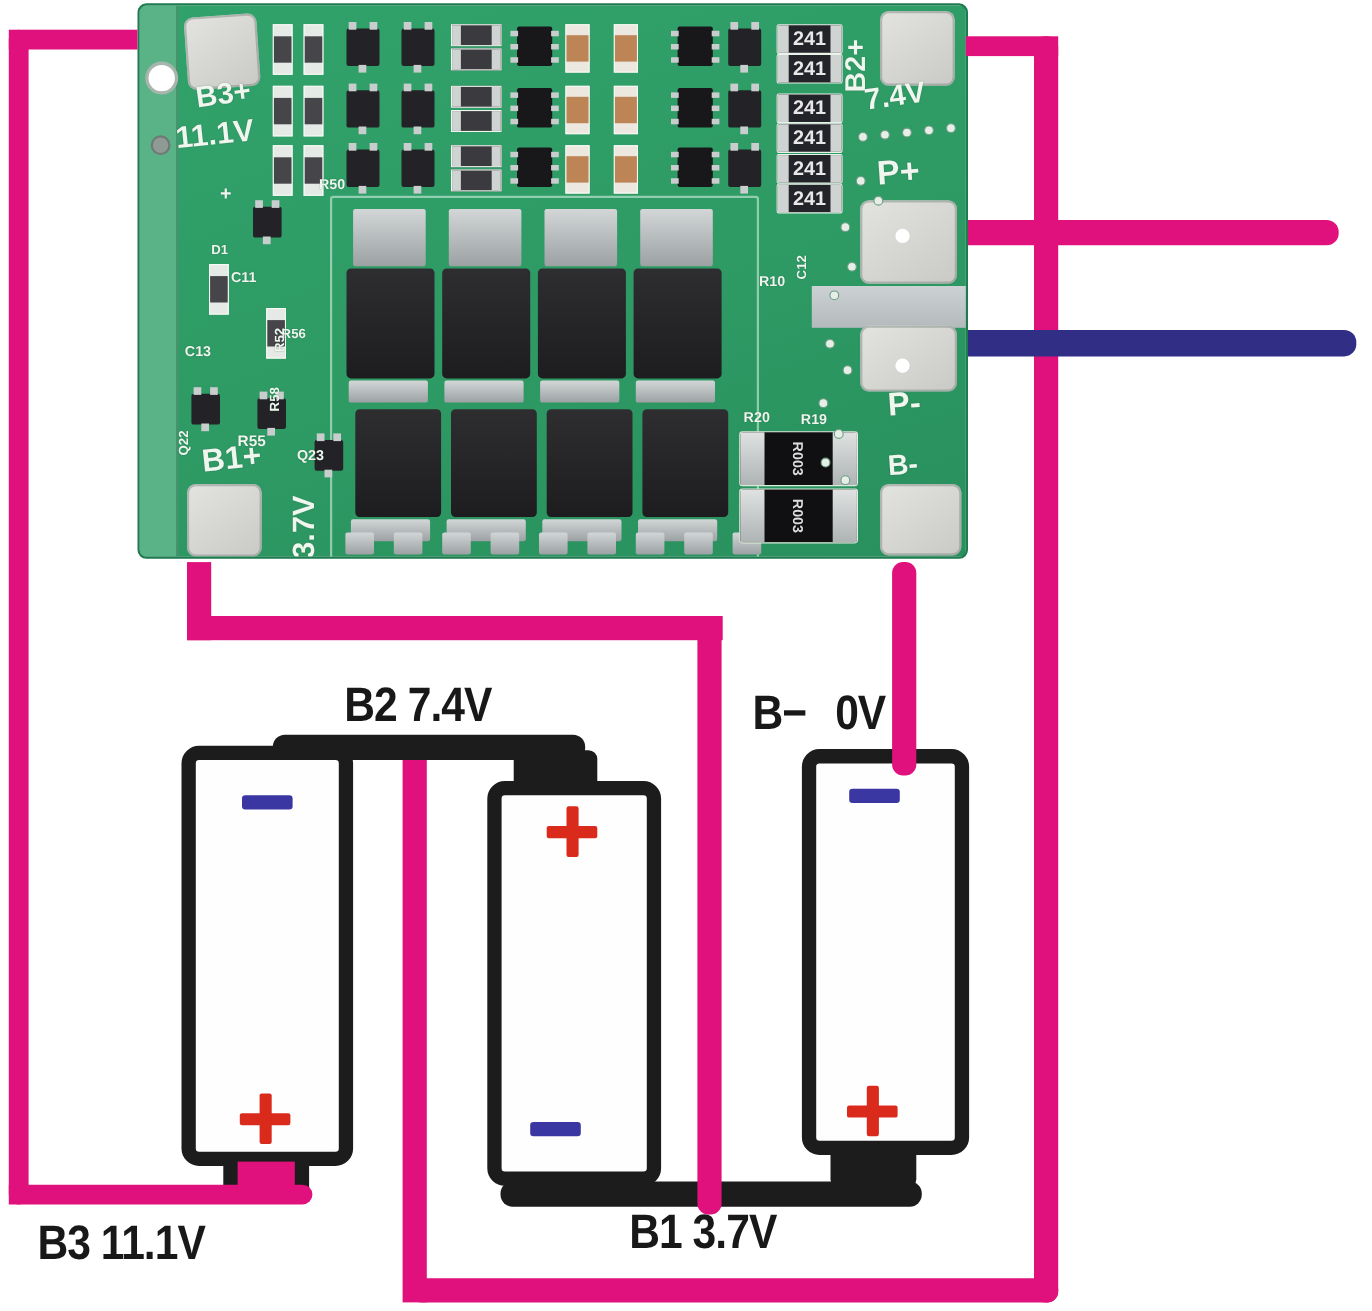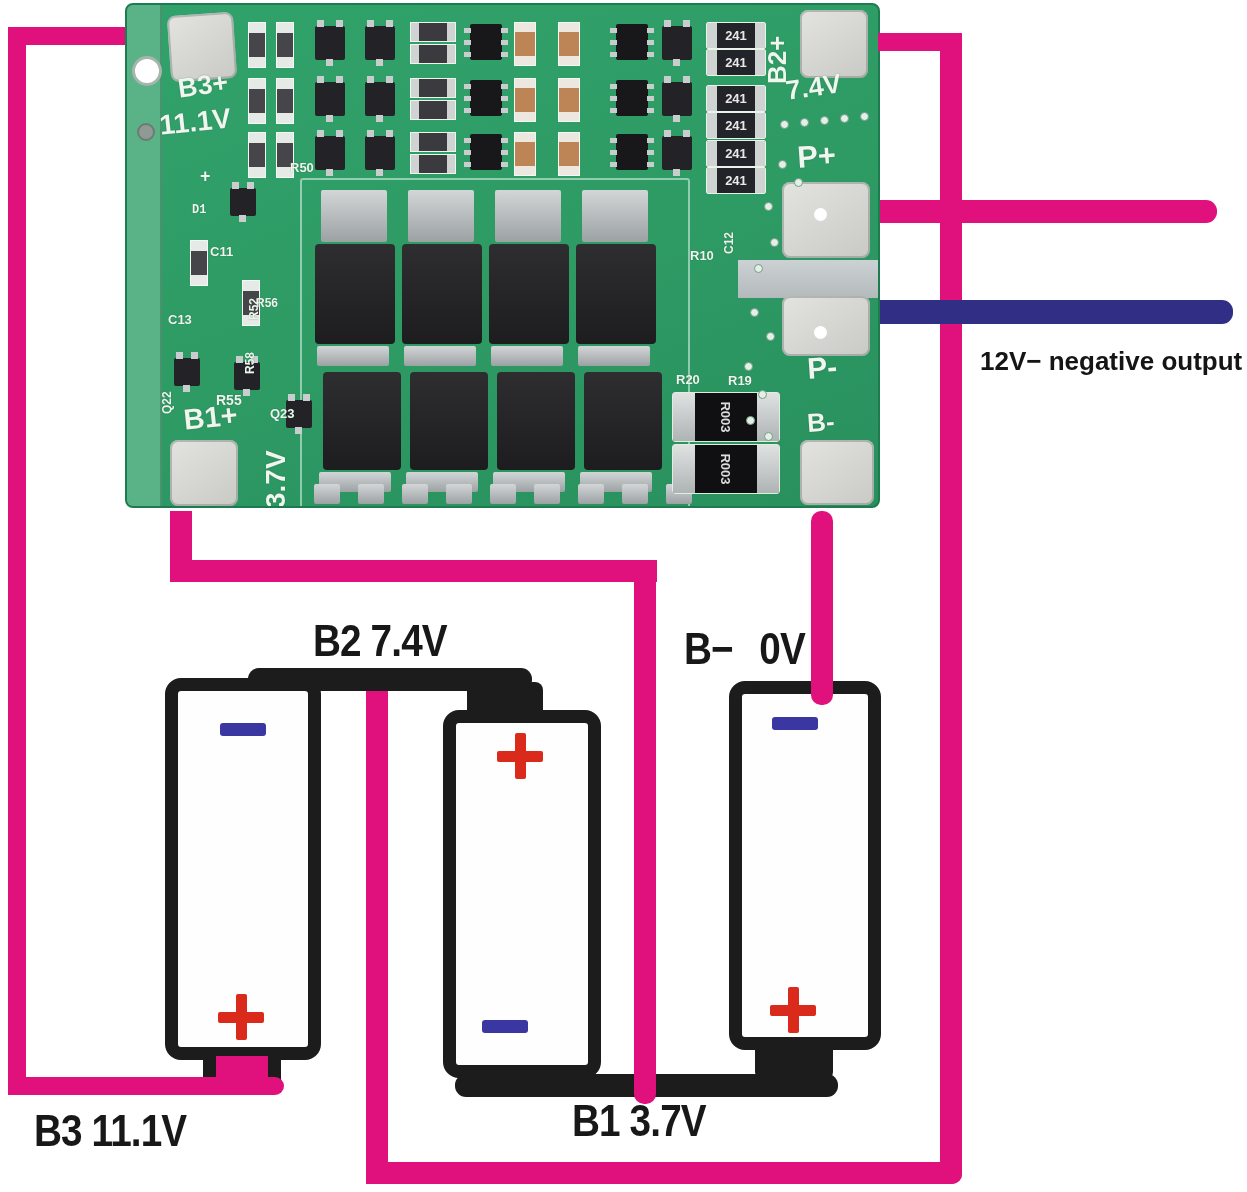--- a/index.html
+++ b/index.html
@@ -37,21 +37,21 @@
        box-shadow:inset 0 0 0 2px rgba(120,130,125,.45);}
   .paddot{position:absolute;width:13px;height:13px;border-radius:50%;background:#fff;}
   .gstrip{position:absolute;background:linear-gradient(180deg,#ccd1d3,#b4babc);}
   .silk{position:absolute;color:#eef6ee;font-weight:700;white-space:nowrap;z-index:4;
         transform-origin:left top;text-shadow:0 0 1px rgba(20,60,40,.6);}
   .mos-tab,.mos-bar,.sil{position:absolute;background:linear-gradient(180deg,#d2d6d7,#9ca1a3);border-radius:2px;}
   .mos-body{position:absolute;background:linear-gradient(180deg,#2e2e31,#1d1d20);border-radius:4px;}
   .silkbox{position:absolute;border:2px solid rgba(225,248,236,.55);border-radius:3px;}
   .r241{position:absolute;width:58px;height:25px;border:1px solid #e9f3ea;background:#23232a;border-radius:2px;}
   .r241 i{position:absolute;top:0;width:10px;height:100%;background:#cfd3d2;}
-  .r241 span{position:absolute;left:12px;right:12px;top:0;bottom:0;color:#e8e8e8;font-size:13px;font-weight:700;
+  .r241 span{position:absolute;left:12px;right:12px;top:0;bottom:0;color:#e8e8e8;font-size:18px;font-weight:700;
              font-style:normal;display:flex;align-items:center;justify-content:center;}
   .r003{position:absolute;width:106px;height:48px;background:#101012;border-radius:3px;border:1px solid #dfeede;}
   .r003 i{position:absolute;top:0;width:22px;height:100%;background:linear-gradient(180deg,#dfe2e1,#aeb3b4);}
   .r003 span{position:absolute;left:0;right:0;top:0;bottom:0;display:flex;align-items:center;justify-content:center;
              color:#ddd;font-size:13px;font-weight:700;transform:rotate(90deg);}
   .vres{position:absolute;width:16px;height:44px;background:#e6eae6;border:1px solid #f4faf4;}
   .vres i{position:absolute;left:0;right:0;top:10px;bottom:10px;background:#46464a;}
   .cap{position:absolute;width:20px;height:42px;background:#ece7df;border:1px solid #f4faf4;}
   .cap i{position:absolute;left:0;right:0;top:9px;bottom:9px;background:#bd8455;}
   .sot{position:absolute;background:#232327;border-radius:2px;}
@@ -349,21 +349,21 @@
         <div class="silk" style="left: 49px; top: 69px; font-size: 27px; transform: rotate(-8deg);">B3+</div>
         <div class="silk" style="left: 31px; top: 105px; font-size: 28px; transform: rotate(-6deg);">11.1V</div>
         <div class="silk" style="left: 635px; top: 79px; font-size: 26px; transform: rotate(-90deg);">B2+</div>
         <div class="silk" style="left: 657px; top: 71px; font-size: 27px; transform: rotate(-8deg);">7.4V</div>
         <div class="silk" style="left: 669px; top: 135px; font-size: 31px; transform: rotate(-4deg);">P+</div>
         <div class="silk" style="left: 679px; top: 347px; font-size: 30px; transform: rotate(-4deg);">P-</div>
         <div class="silk" style="left: 679px; top: 403px; font-size: 26px; transform: rotate(-4deg);">B-</div>
         <div class="silk" style="left: 55px; top: 399px; font-size: 29px; transform: rotate(-6deg);">B1+</div>
         <div class="silk" style="left: 133px; top: 503px; font-size: 28px; transform: rotate(-90deg);">3.7V</div>
         <div class="silk" style="left: 163px; top: 155px; font-size: 13px;">R50</div>
-        <div class="silk" style="left: 65px; top: 198px; font-size: 12px; font-family: Liberation Mono, monospace;">D1</div>
+        <div class="silk" style="left: 65px; top: 215px; font-size: 12px;">D1</div>
         <div class="silk" style="left: 83px; top: 239px; font-size: 13px;">C11</div>
         <div class="silk" style="left: 129px; top: 291px; font-size: 12px;">R56</div>
         <div class="silk" style="left: 120px; top: 315px; font-size: 12px; transform: rotate(-90deg);">R52</div>
         <div class="silk" style="left: 41px; top: 307px; font-size: 13px;">C13</div>
         <div class="silk" style="left: 116px; top: 369px; font-size: 12px; transform: rotate(-90deg);">R58</div>
         <div class="silk" style="left: 33px; top: 409px; font-size: 12px; transform: rotate(-90deg);">Q22</div>
         <div class="silk" style="left: 89px; top: 387px; font-size: 14px;">R55</div>
         <div class="silk" style="left: 143px; top: 401px; font-size: 13px;">Q23</div>
         <div class="silk" style="left: 595px; top: 249px; font-size: 12px; transform: rotate(-90deg);">C12</div>
         <div class="silk" style="left: 563px; top: 243px; font-size: 13px;">R10</div>
@@ -405,19 +405,18 @@
 
   <div class="battery" style="left:729px;top:681px;width:152px;height:369px;"></div>
   <div class="minus" style="left:772px;top:717px;"></div>
   <div class="plus" style="left:770px;top:987px;"></div>
   <div class="nub" style="left:755px;top:1044px;width:78px;height:36px;border-radius:0 0 8px 8px;"></div>
   <div class="nubfill" style="left:768px;top:1050px;width:52px;height:26px;z-index:4;"></div>
 
   <div class="bar" style="left:248px;top:668px;width:284px;height:23px;"></div>
   <div class="bar" style="left:455px;top:1074px;width:383px;height:23px;"></div>
 
-  <div class="outlabel" style="left:980px;top:346px;"><span>12V− negative output</span></div>
 
   <div class="batlabel" style="left:313px;top:616px;"><span>B2 7.4V</span></div>
   <div class="batlabel" style="left:684px;top:624px;"><span>B−</span><span class="gap"></span><span>0V</span></div>
   <div class="batlabel" style="left:572px;top:1096px;"><span>B1 3.7V</span></div>
   <div class="batlabel" style="left:34px;top:1106px;"><span>B3 11.1V</span></div>
 </div>
 
 </body></html>

